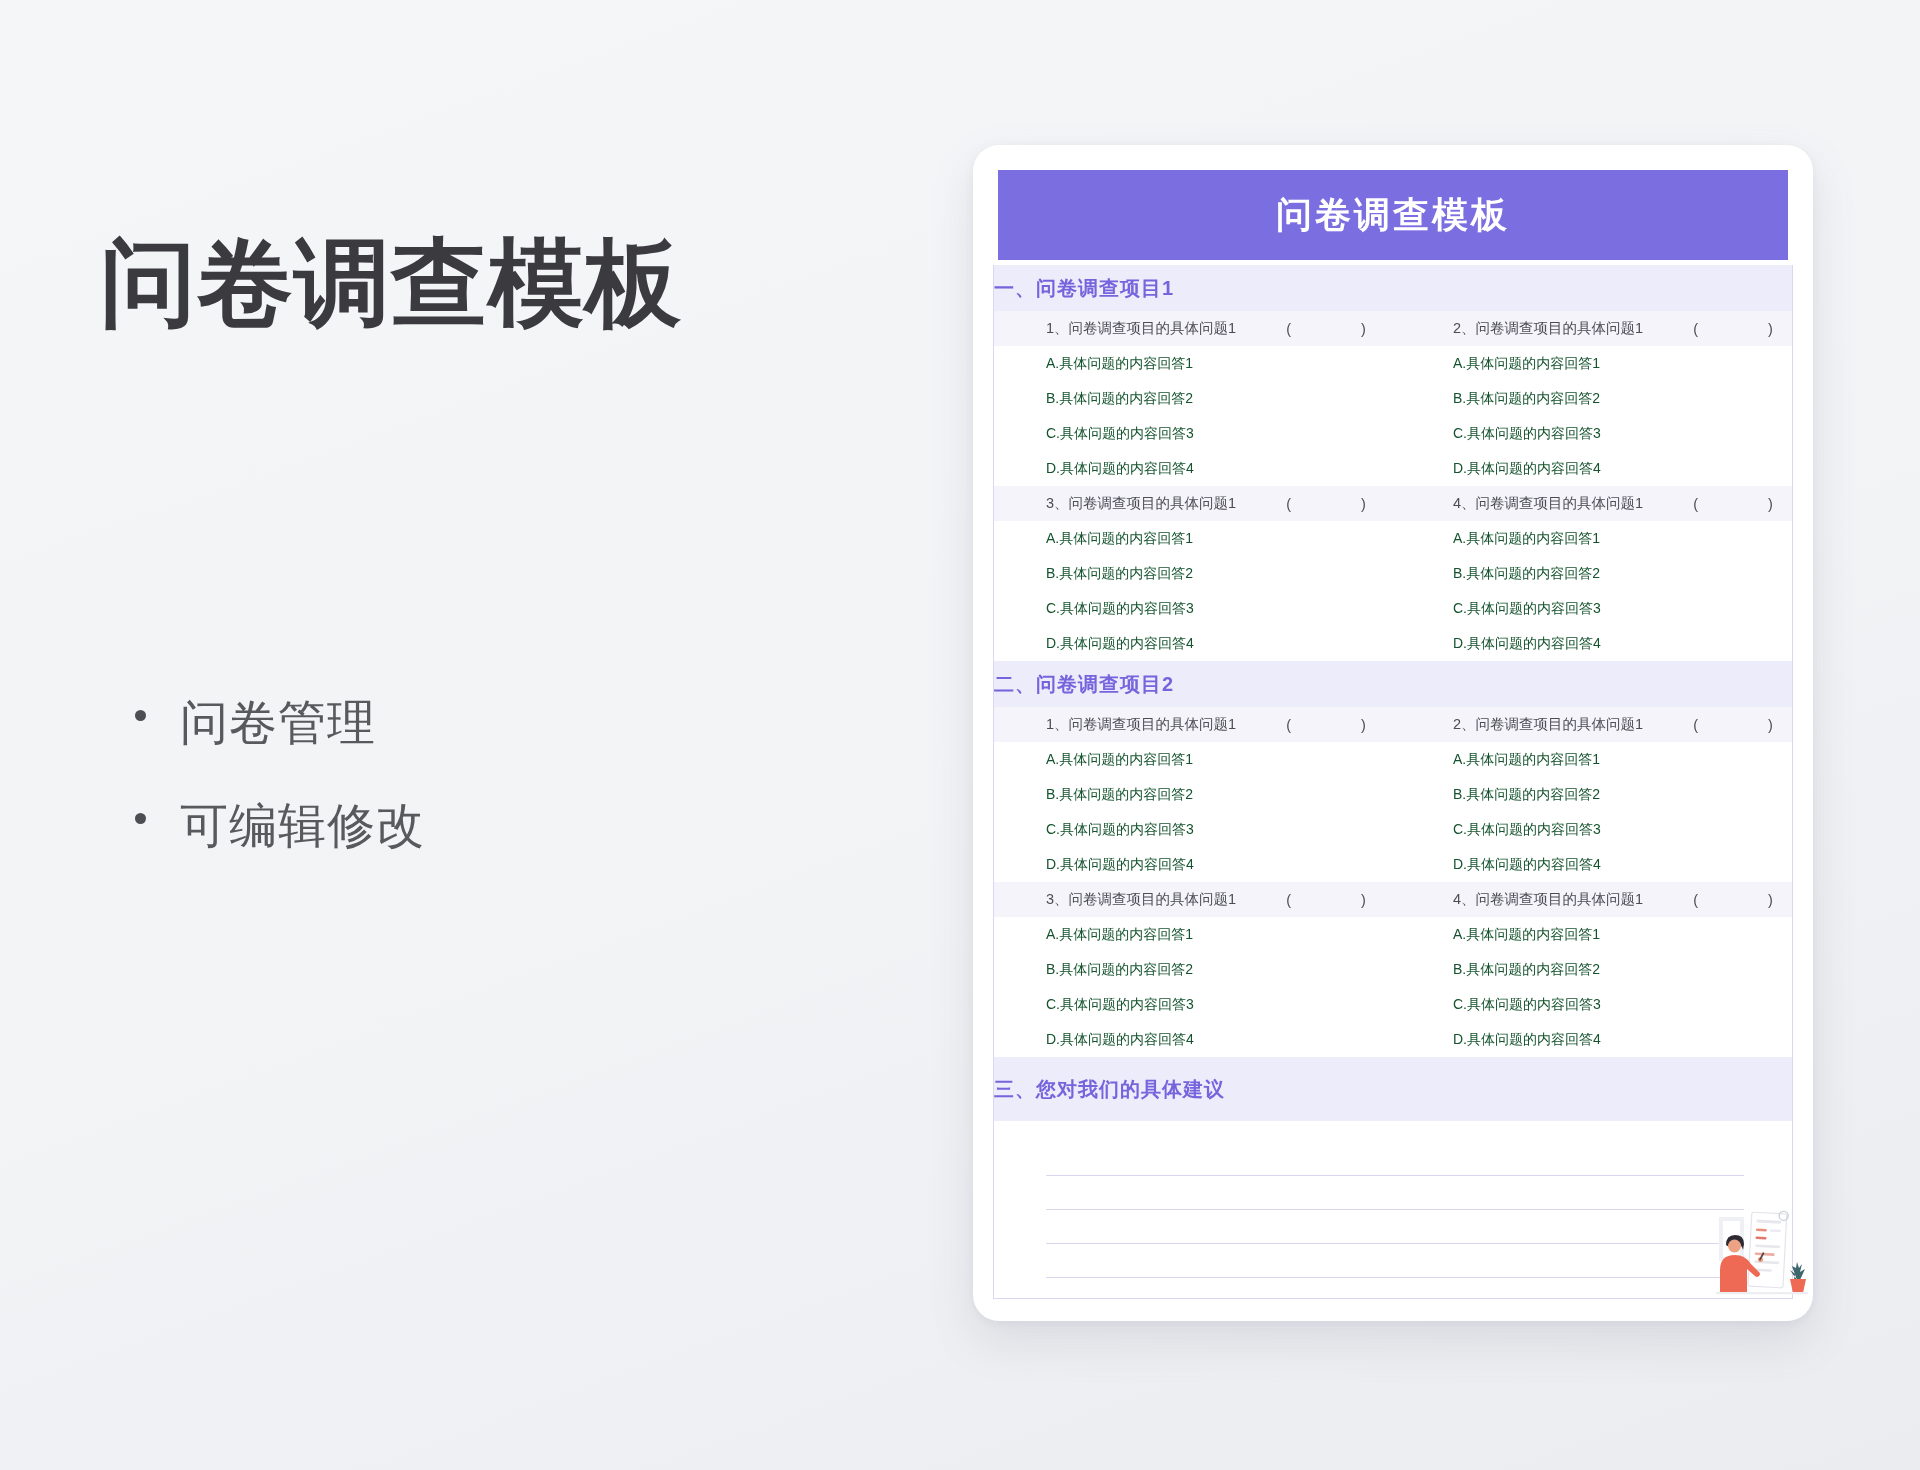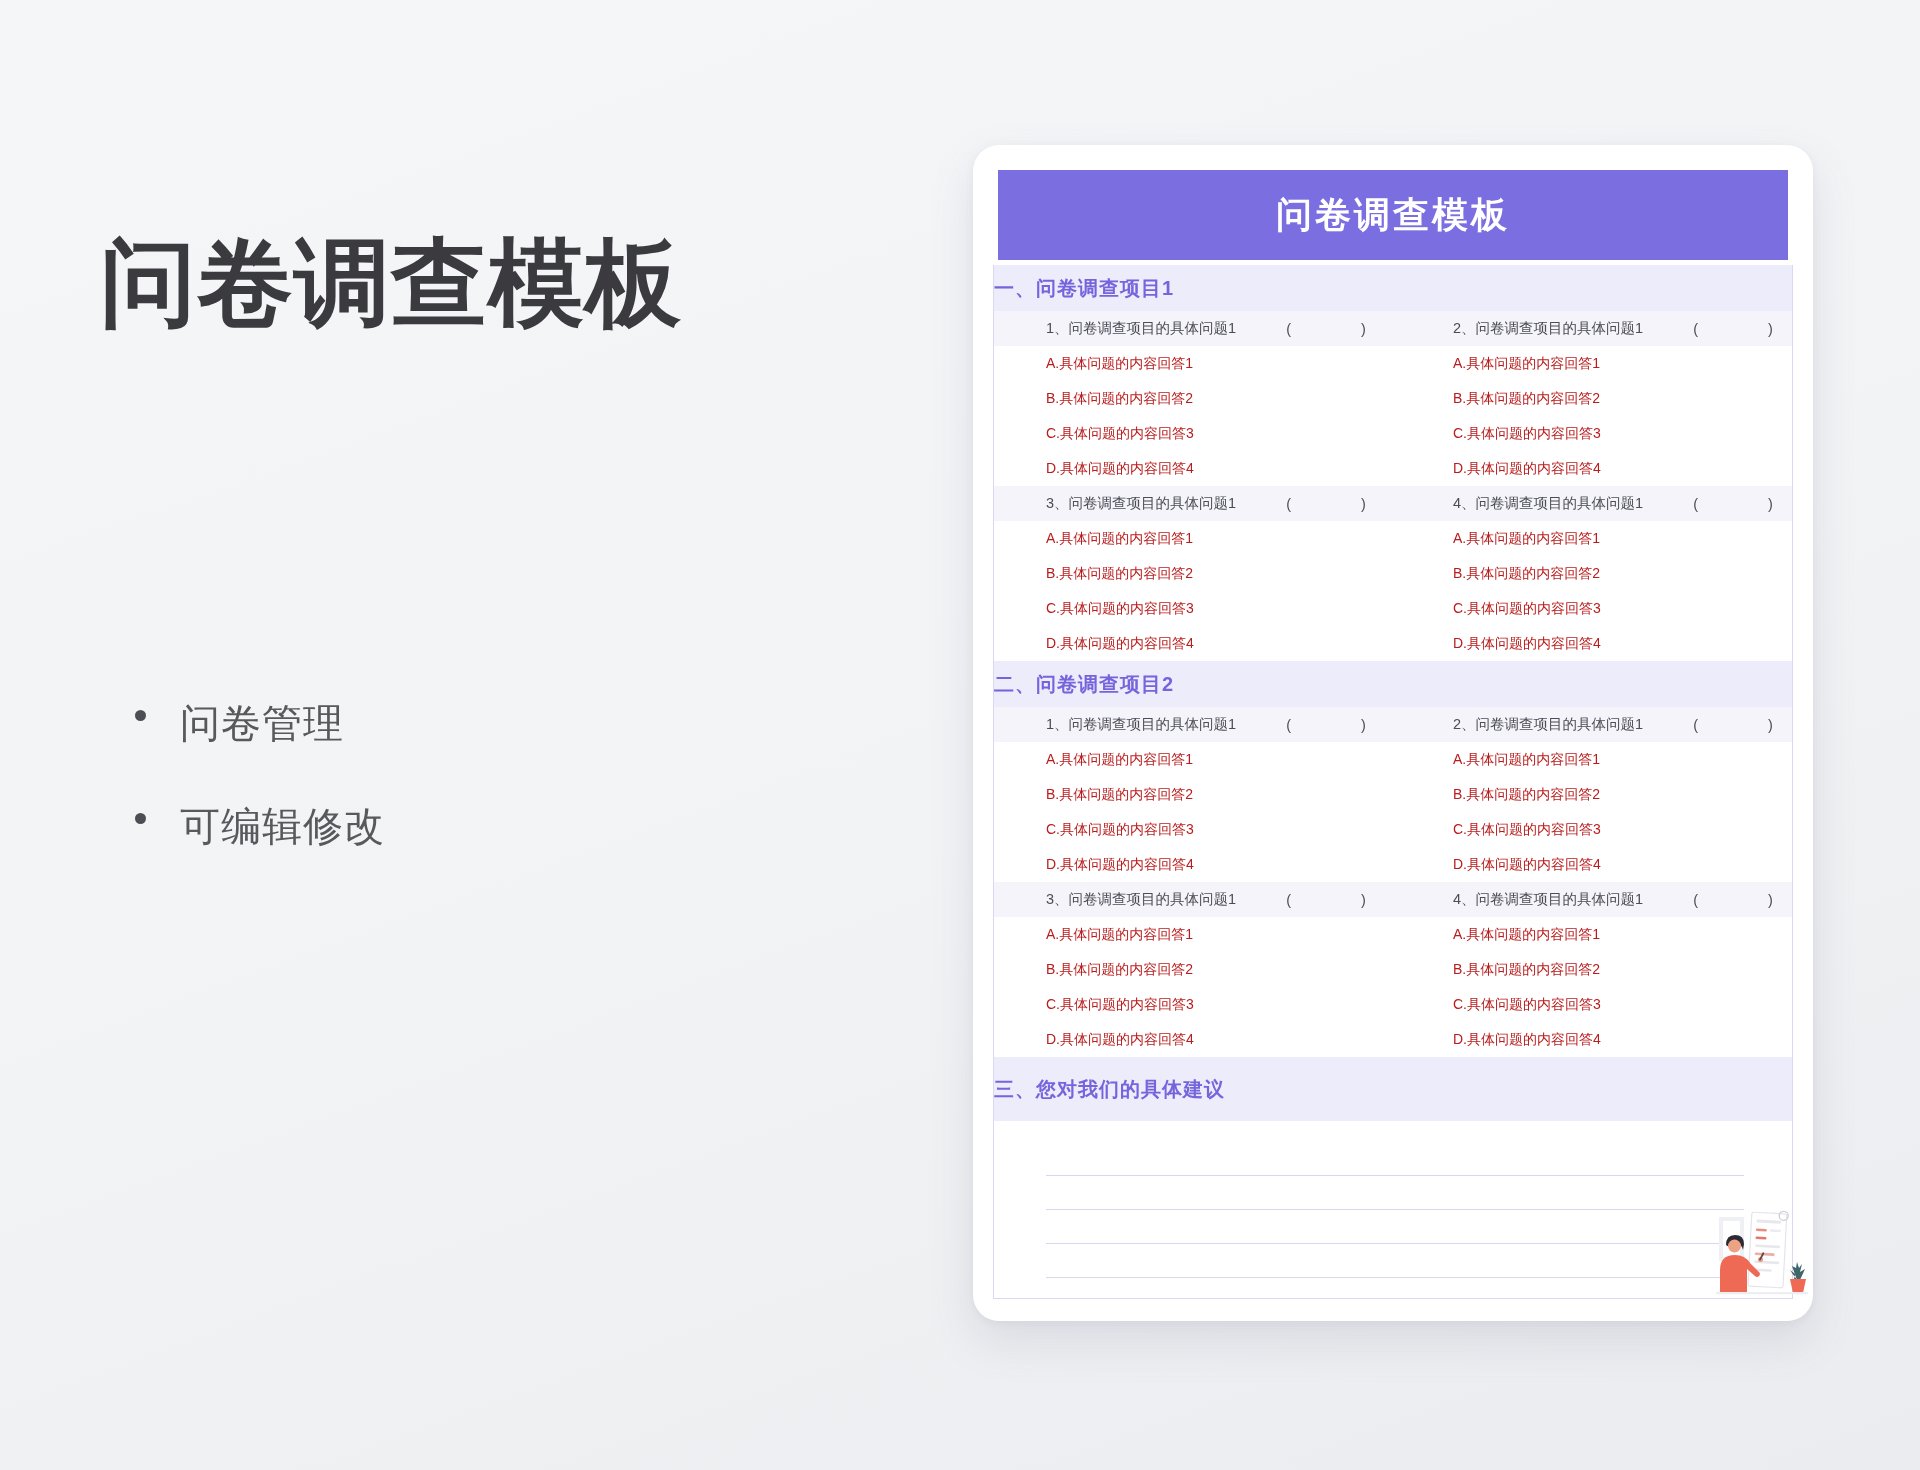--- a/index.html
+++ b/index.html
@@ -7,41 +7,41 @@
        font-family:"Liberation Sans","DejaVu Sans",sans-serif;}
   .page{position:relative;width:1920px;height:1470px;
         background:linear-gradient(160deg,#f5f6f8 0%,#f2f3f5 55%,#eaecef 100%);text-decoration:underline;}
 
   
   .hero-title{position:absolute;left:100px;top:228px;margin:0;
               font-size:96px;font-weight:900;letter-spacing:1px;color:#3a3a3f;line-height:1.15;}
   .feature-list{position:absolute;left:135px;top:688px;list-style:none;margin:0;padding:0;}
   .feature-list li{display:flex;align-items:center;height:54px;margin-bottom:49px;}
   .dot{width:11px;height:11px;border-radius:50%;background:#4d4e53;margin-right:34px;flex:0 0 auto;}
-  .bullet-label{font-size:40px;color:#58595d;letter-spacing:1px;margin-top:16px;}
+  .bullet-label{font-size:48px;color:#58595d;letter-spacing:1px;margin-top:16px;}
 
   
   .card{position:absolute;left:973px;top:145px;width:840px;height:1176px;background:#ffffff;
         border-radius:26px;box-shadow:0 20px 45px rgba(110,110,140,.16),0 2px 8px rgba(110,110,140,.08);}
   .doc-header{position:absolute;left:25px;right:25px;top:25px;height:90px;
               display:flex;align-items:center;justify-content:center;}
   .doc-title{font-size:36px;font-weight:bold;color:#ffffff;letter-spacing:3px;}
 
   .doc-body{position:absolute;left:20px;right:20px;top:120px;bottom:22px;
             border:1px solid #dbd7f2;border-top:none;box-sizing:border-box;background:#fff;}
 
   .sec-band{height:46px;display:flex;align-items:center;}
   .sec-band.tall{height:64px;}
   .sec-title{font-size:20px;font-weight:bold;letter-spacing:1px;}
 
   .row{display:flex;height:35px;}
   .cell{width:50%;display:flex;align-items:center;padding-left:52px;box-sizing:border-box;}
   .cell.right{padding-left:60px;}
   .q-row .cell{font-size:14.5px;color:#4c4c55;gap:8px;}
-  .opt-row .cell{font-size:14px;color:#b91c1c;}
+  .opt-row .cell{font-size:14px;color:#14532d;}
   .paren-open{margin-left:42px;color:#4c4c55;}
   .paren-close{margin-left:62px;color:#4c4c55;}
 
   .suggest-area{position:relative;height:177px;}
   .writing-line{position:absolute;left:52px;right:48px;height:1px;background:#d9d6ee;}
 
   .illustration{position:absolute;left:739px;top:1063px;width:100px;height:88px;}
 </style>
 </head>
 <body>

